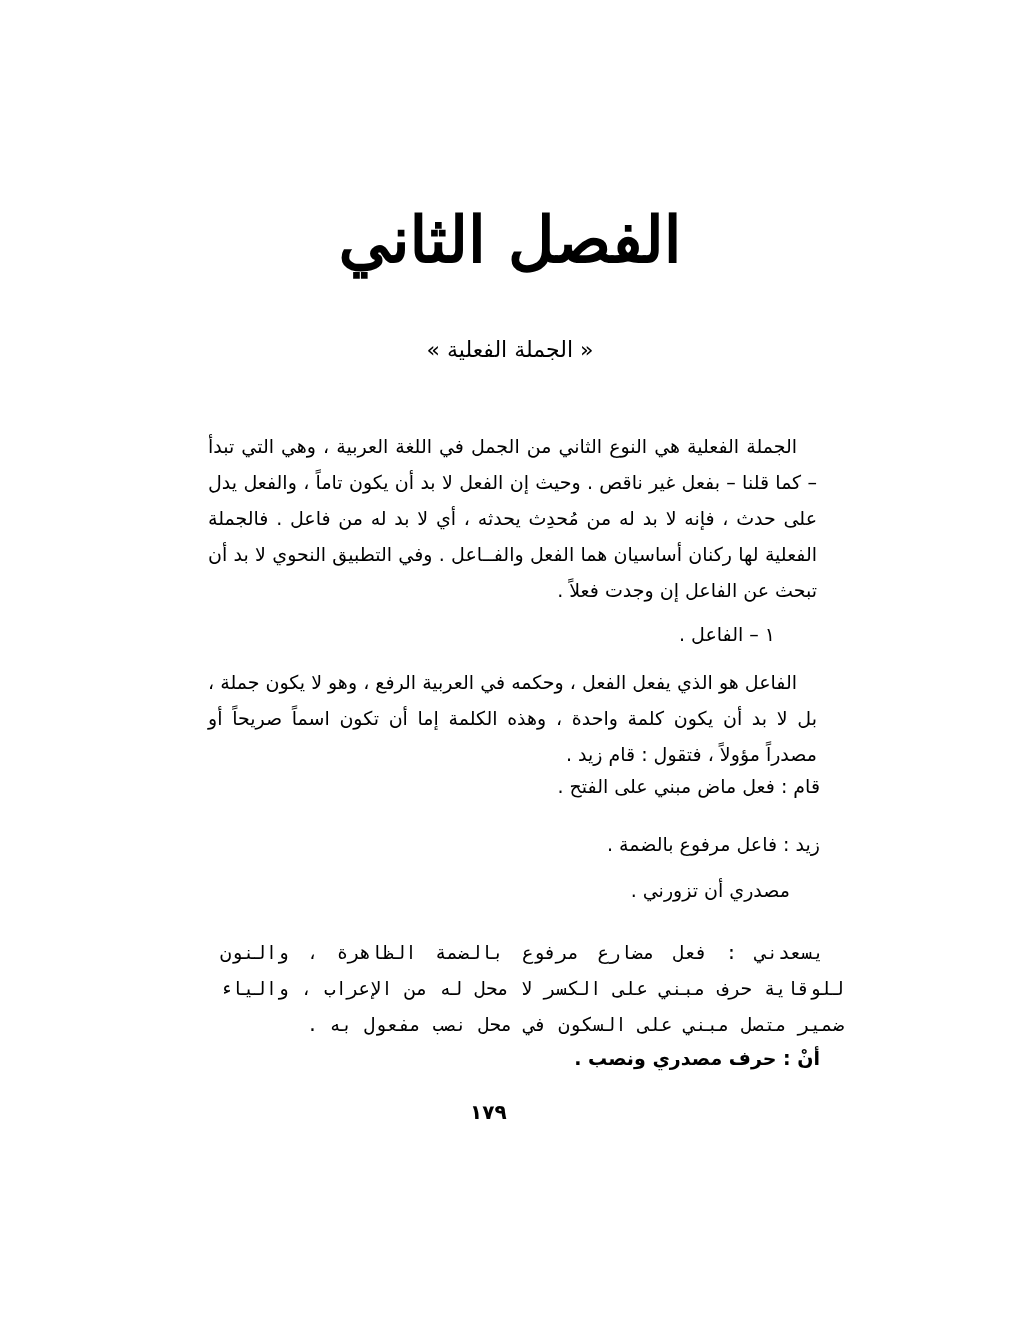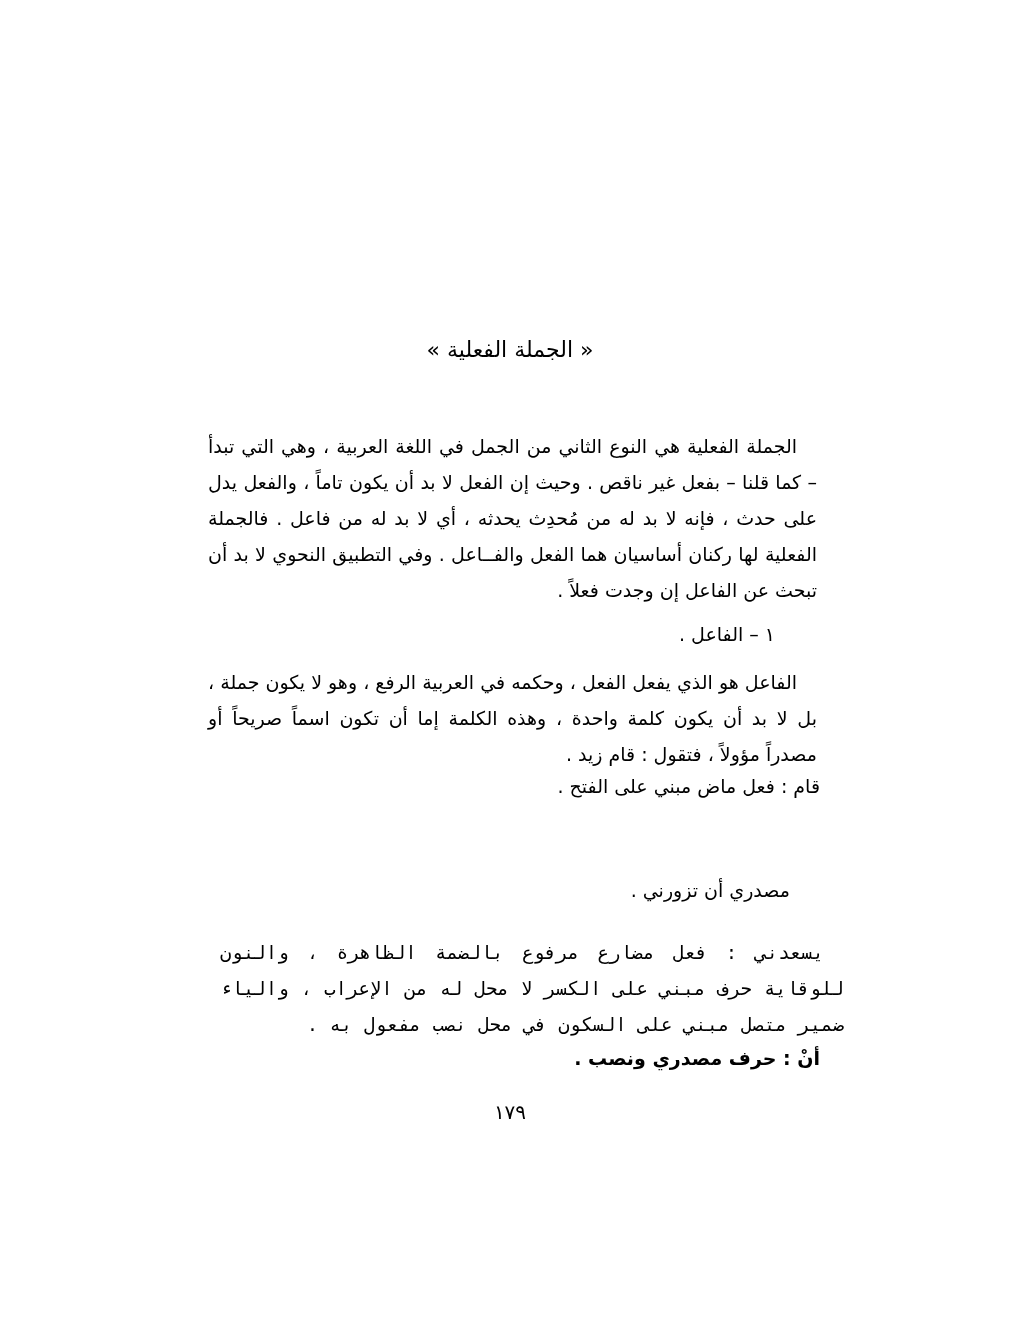--- a/index.html
+++ b/index.html
@@ -21,41 +21,43 @@
     .block p { margin: 8px; }
     .p1 { left: 200px; top: 420px; width: 625px; text-indent: 20px; }
     .h1 { left: 560px; top: 616px; width: 215px; text-align: right; }
     .p2 { left: 200px; top: 656px; width: 625px; text-indent: 20px; }
     .ex1 { left: 500px; top: 768px; width: 320px; text-align: right; }
     .ex2 { left: 500px; top: 826px; width: 320px; text-align: right; }
     .ex3 { left: 500px; top: 872px; width: 290px; text-align: right; }
     .p3 { left: 212px; top: 928px; width: 640px; text-indent: 20px; font-family: Liberation Mono, monospace; }
     .ex4 { left: 500px; top: 1040px; width: 320px; text-align: right; font-weight: bold; }
     .page-number {
-      position: absolute; left: 470px; top: 1100px; width: 80px; text-align: center;
-      font-family: "DejaVu Sans", sans-serif; font-size: 20px; font-weight: normal; direction: rtl;
+      position: absolute; left: 470px; top: 1100px; width: 80px; text-align: left;
+      font-family: "DejaVu Sans", sans-serif; font-size: 20px; font-weight: bold; direction: rtl;
     }
   </style>
 </head>
 <body>
 
 <div class="page">
+  <div class="chapter-title">الفصل الثاني</div>
   <div class="subtitle">« الجملة الفعلية »</div>
 
   <div class="block p1">
     <p>الجملة الفعلية هي النوع الثاني من الجمل في اللغة العربية ، وهي التي تبدأ – كما قلنا – بفعل غير ناقص . وحيث إن الفعل لا بد أن يكون تاماً ، والفعل يدل على حدث ، فإنه لا بد له من مُحدِث يحدثه ، أي لا بد له من فاعل . فالجملة الفعلية لها ركنان أساسيان هما الفعل والفــاعل . وفي التطبيق النحوي لا بد أن تبحث عن الفاعل إن وجدت فعلاً .</p>
   </div>
 
   <div class="block h1">١ – الفاعل .</div>
 
   <div class="block p2">
     <p>الفاعل هو الذي يفعل الفعل ، وحكمه في العربية الرفع ، وهو لا يكون جملة ، بل لا بد أن يكون كلمة واحدة ، وهذه الكلمة إما أن تكون اسماً صريحاً أو مصدراً مؤولاً ، فتقول : قام زيد .</p>
   </div>
 
   <div class="block ex1">قام : فعل ماض مبني على الفتح .</div>
+  <div class="block ex2">زيد : فاعل مرفوع بالضمة .</div>
   <div class="block ex3">مصدري أن تزورني .</div>
 
   <div class="block p3">
     <p>يسعدني : فعل مضارع مرفوع بالضمة الظاهرة ، والنون للوقاية حرف مبني على الكسر لا محل له من الإعراب ، والياء ضمير متصل مبني على السكون في محل نصب مفعول به .</p>
   </div>
 
   <div class="block ex4">أنْ : حرف مصدري ونصب .</div>
 
   <div class="page-number">١٧٩</div>
 </div>

